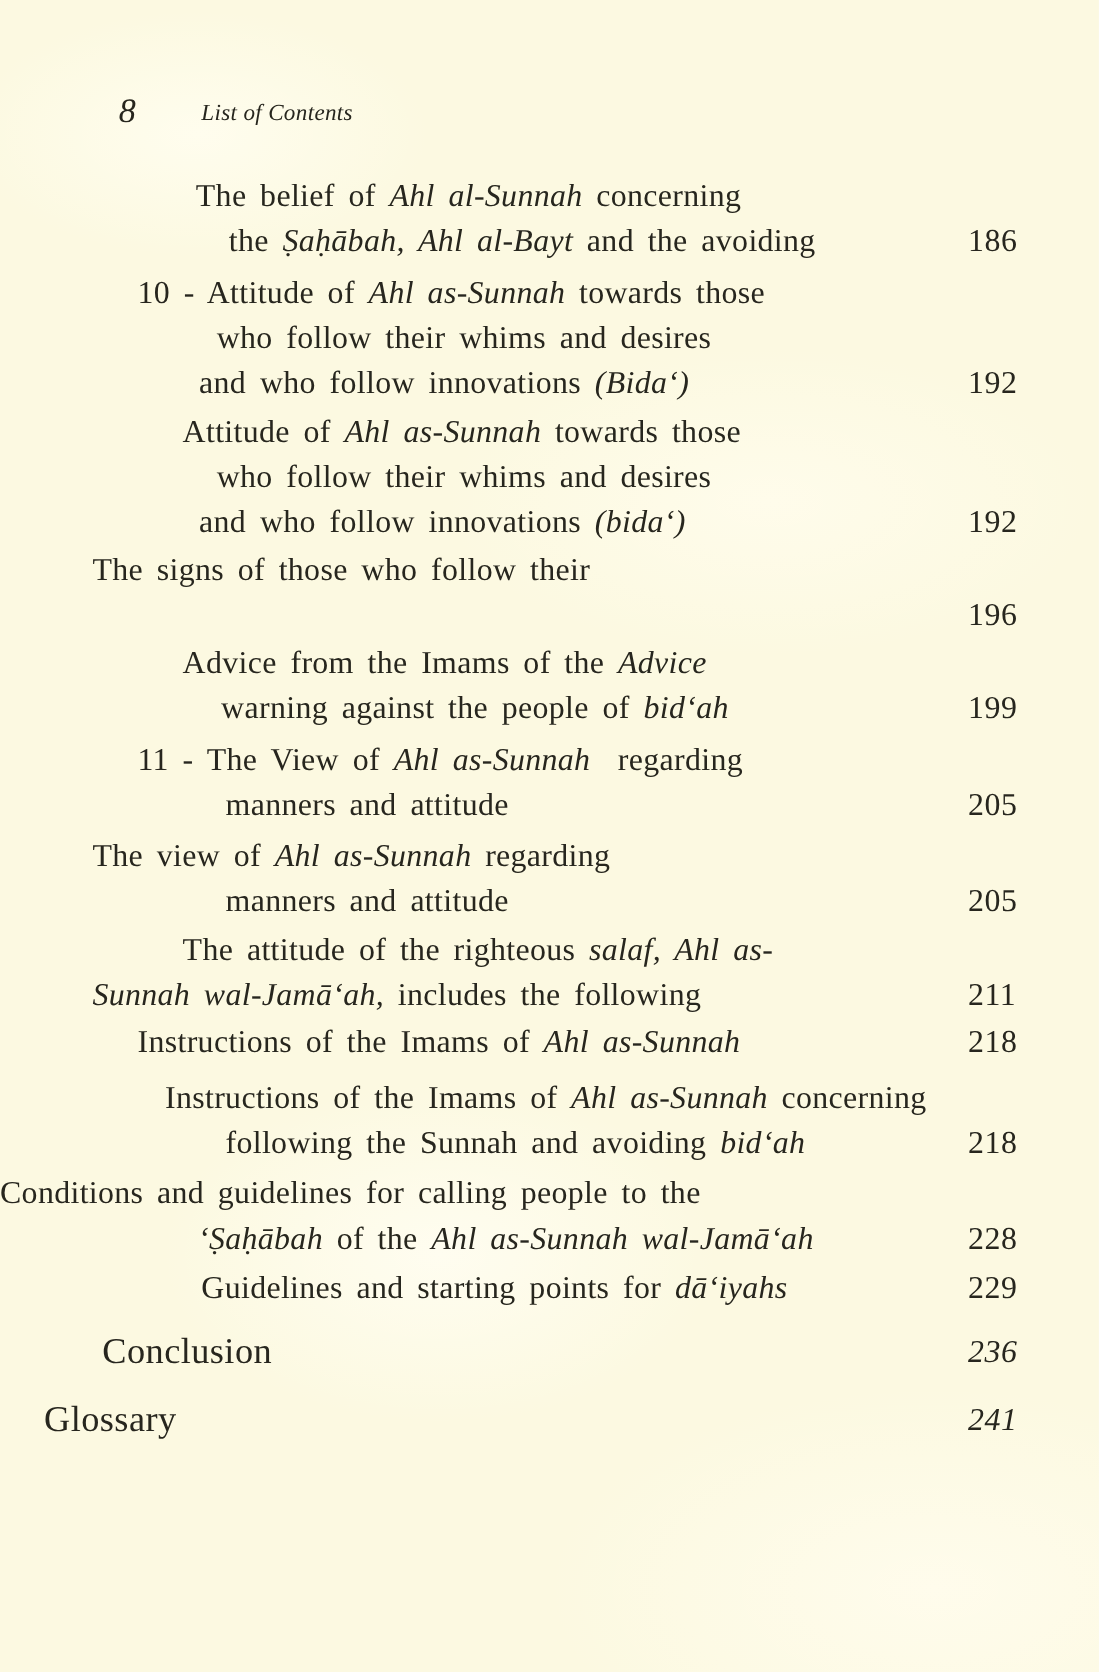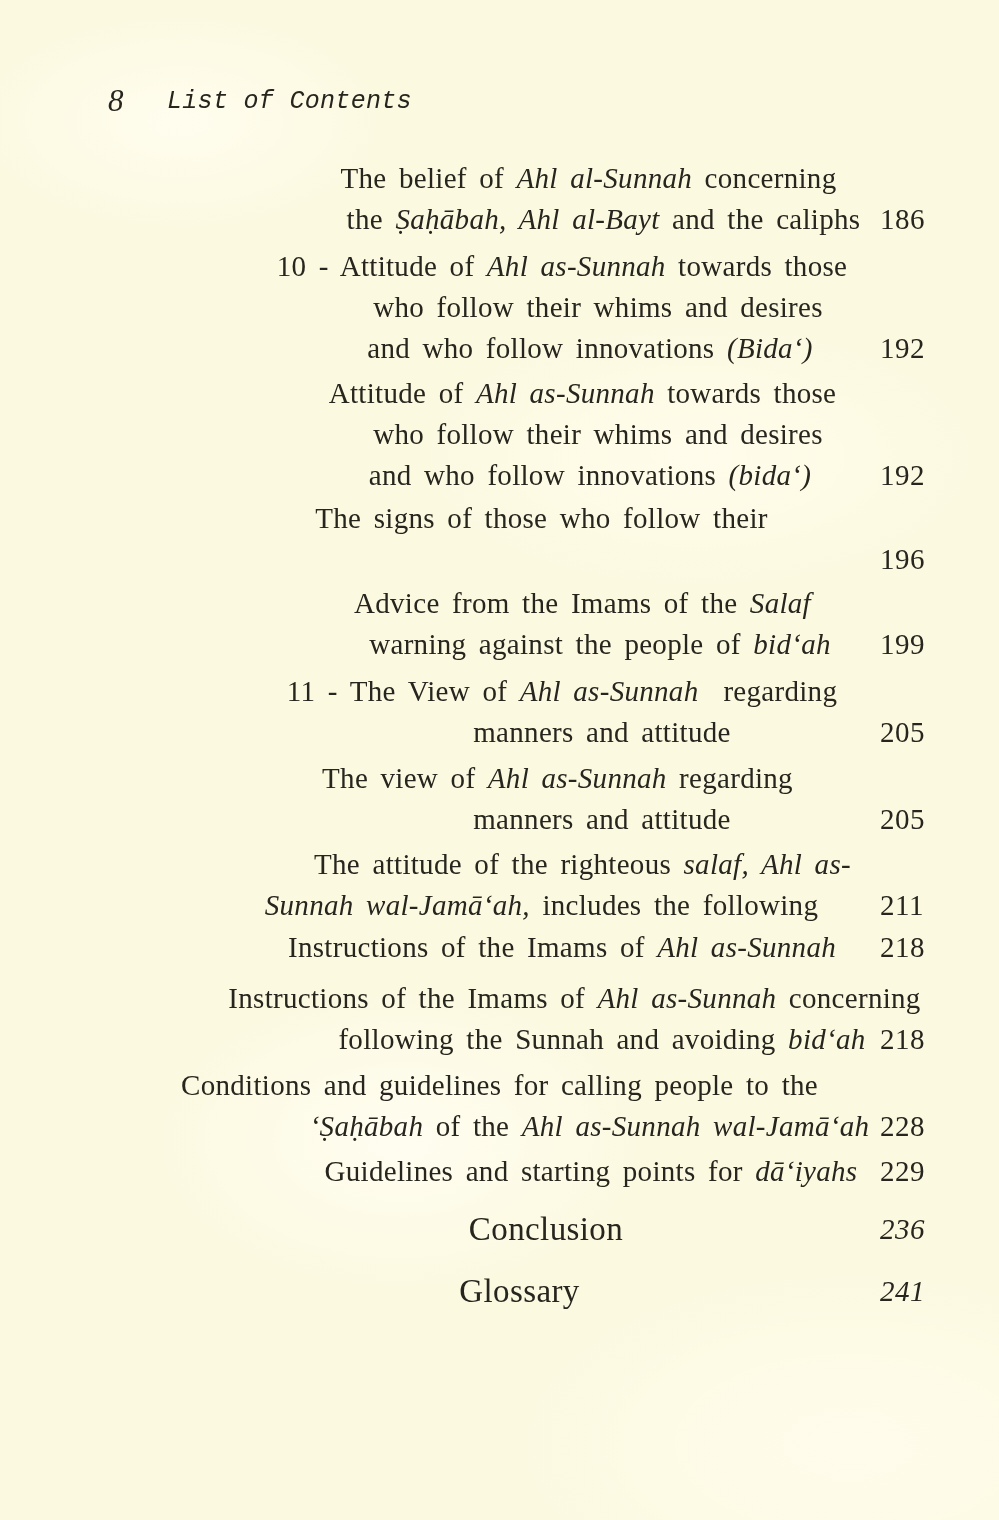--- a/index.html
+++ b/index.html
@@ -18,26 +18,25 @@
       radial-gradient(ellipse 360px 220px at 40% 75%, #fffdf0 0%, rgba(255,253,240,0) 70%),
       radial-gradient(ellipse 500px 260px at 85% 95%, #fffcec 0%, rgba(255,252,236,0) 70%);
     color: #27261e;
   }
   .hdr { position: absolute; top: 84px; left: 0; right: 0; height: 40px; }
   .hnum {
     position: absolute; left: 108px; top: 0;
     font-style: italic; font-size: 31px; line-height: 34px;
   }
   .htitle {
-    position: absolute; left: 167px; top: 2px;
-    font-style: italic; font-size: 25px; line-height: 32px;
+    position: absolute; left: 183px; top: 2px;
+    font-style: italic; font-size: 21px; line-height: 32px;
     letter-spacing: 0.3px;
-    font-family: Liberation Mono, monospace;
   }
-  .toc { position: absolute; top: 0; left: 0; right: 0; bottom: 0; text-align: center; }
+  .toc { position: absolute; top: 0; left: 0; right: 0; bottom: 0; }
   .line {
     position: absolute; left: 0; right: 0;
     font-size: 29px; line-height: 36px;
     word-spacing: 0.17em; letter-spacing: 0.3px;
     white-space: nowrap;
   }
   .line.lg { font-size: 33px; line-height: 40px; letter-spacing: 0.4px; }
   .line .it { font-style: italic; }
   .line .rm { font-style: normal; }
   .pagenum {
@@ -50,34 +49,34 @@
 </head>
 <body>
 
 <div class="page">
   <div class="hdr">
     <span class="hnum">8</span>
     <span class="htitle">List of Contents</span>
   </div>
   <div class="toc">
       <div class="line" style="top: 160px; padding-left: 178px;"><span class="rm">The belief of </span><span class="it">Ahl al-Sunnah</span><span class="rm"> concerning</span></div>
-      <div class="line" style="top: 201px; padding-left: 208px;"><span class="rm">the </span><span class="it">Ṣaḥābah, Ahl al-Bayt</span><span class="rm"> and the caliphs</span><span class="pagenum">186</span></div>
+      <div class="line" style="top: 201px; padding-left: 208px;"><span class="rm">the </span><span class="it">Ṣaḥābah, Ahl al-Bayt</span><span class="rm"> and the avoiding</span><span class="pagenum">186</span></div>
       <div class="line" style="top: 248px; padding-left: 125px;"><span class="rm">10 - Attitude of </span><span class="it">Ahl as-Sunnah</span><span class="rm"> towards those</span></div>
       <div class="line" style="top: 289px; padding-left: 197px;"><span class="rm">who follow their whims and desires</span></div>
       <div class="line" style="top: 330px; padding-left: 181px;"><span class="rm">and who follow innovations </span><span class="it">(Bida‘)</span><span class="pagenum">192</span></div>
       <div class="line" style="top: 375px; padding-left: 166px;"><span class="rm">Attitude of </span><span class="it">Ahl as-Sunnah</span><span class="rm"> towards those</span></div>
       <div class="line" style="top: 416px; padding-left: 197px;"><span class="rm">who follow their whims and desires</span></div>
       <div class="line" style="top: 457px; padding-left: 181px;"><span class="rm">and who follow innovations </span><span class="it">(bida‘)</span><span class="pagenum">192</span></div>
       <div class="line" style="top: 500px; padding-left: 84px; font-family: Liberation Serif, serif;"><span class="rm">The signs of those who follow their</span></div>
       <div class="line" style="top: 541px; padding-left: 201px;"><span class="pagenum">196</span></div>
-      <div class="line" style="top: 585px; padding-left: 166px;"><span class="rm">Advice from the Imams of the </span><span class="it">Salaf</span></div>
+      <div class="line" style="top: 585px; padding-left: 166px;"><span class="rm">Advice from the Imams of the </span><span class="it">Advice</span></div>
       <div class="line" style="top: 626px; padding-left: 201px;"><span class="rm">warning against the people of </span><span class="it">bid‘ah</span><span class="pagenum">199</span></div>
       <div class="line" style="top: 673px; padding-left: 125px;"><span class="rm">11 - The View of </span><span class="it">Ahl as-Sunnah</span><span class="rm">&nbsp; regarding</span></div>
       <div class="line" style="top: 714px; padding-left: 205px;"><span class="rm">manners and attitude</span><span class="pagenum">205</span></div>
-      <div class="line" style="top: 760px; padding-left: 116px;"><span class="rm">The view of </span><span class="it">Ahl as-Sunnah</span><span class="rm"> regarding</span></div>
+      <div class="line" style="top: 760px; padding-left: 84px;"><span class="rm">The view of </span><span class="it">Ahl as-Sunnah</span><span class="rm"> regarding</span></div>
       <div class="line" style="top: 801px; padding-left: 205px;"><span class="rm">manners and attitude</span><span class="pagenum">205</span></div>
       <div class="line" style="top: 846px; padding-left: 166px;"><span class="rm">The attitude of the righteous </span><span class="it">salaf, Ahl as-</span></div>
       <div class="line" style="top: 887px; padding-left: 84px;"><span class="it">Sunnah wal-Jamā‘ah,</span><span class="rm"> includes the following</span><span class="pagenum">211</span></div>
       <div class="line" style="top: 929px; padding-left: 125px;"><span class="rm">Instructions of the Imams of </span><span class="it">Ahl as-Sunnah</span><span class="pagenum">218</span></div>
       <div class="line" style="top: 980px; padding-left: 150px;"><span class="rm">Instructions of the Imams of </span><span class="it">Ahl as-Sunnah</span><span class="rm"> concerning</span></div>
       <div class="line" style="top: 1021px; padding-left: 205px;"><span class="rm">following the Sunnah and avoiding </span><span class="it">bid‘ah</span><span class="pagenum">218</span></div>
       <div class="line" style="top: 1067px; "><span class="rm">Conditions and guidelines for calling people to the</span></div>
       <div class="line" style="top: 1108px; padding-left: 180px;"><span class="it">‘Ṣaḥābah</span><span class="rm"> of the </span><span class="it">Ahl as-Sunnah wal-Jamā‘ah</span><span class="pagenum">228</span></div>
       <div class="line" style="top: 1153px; padding-left: 183px;"><span class="rm">Guidelines and starting points for </span><span class="it">dā‘iyahs</span><span class="pagenum">229</span></div>
       <div class="line lg" style="top: 1209px; padding-left: 93px;"><span class="rm">Conclusion</span><span class="pagenum">236</span></div>

